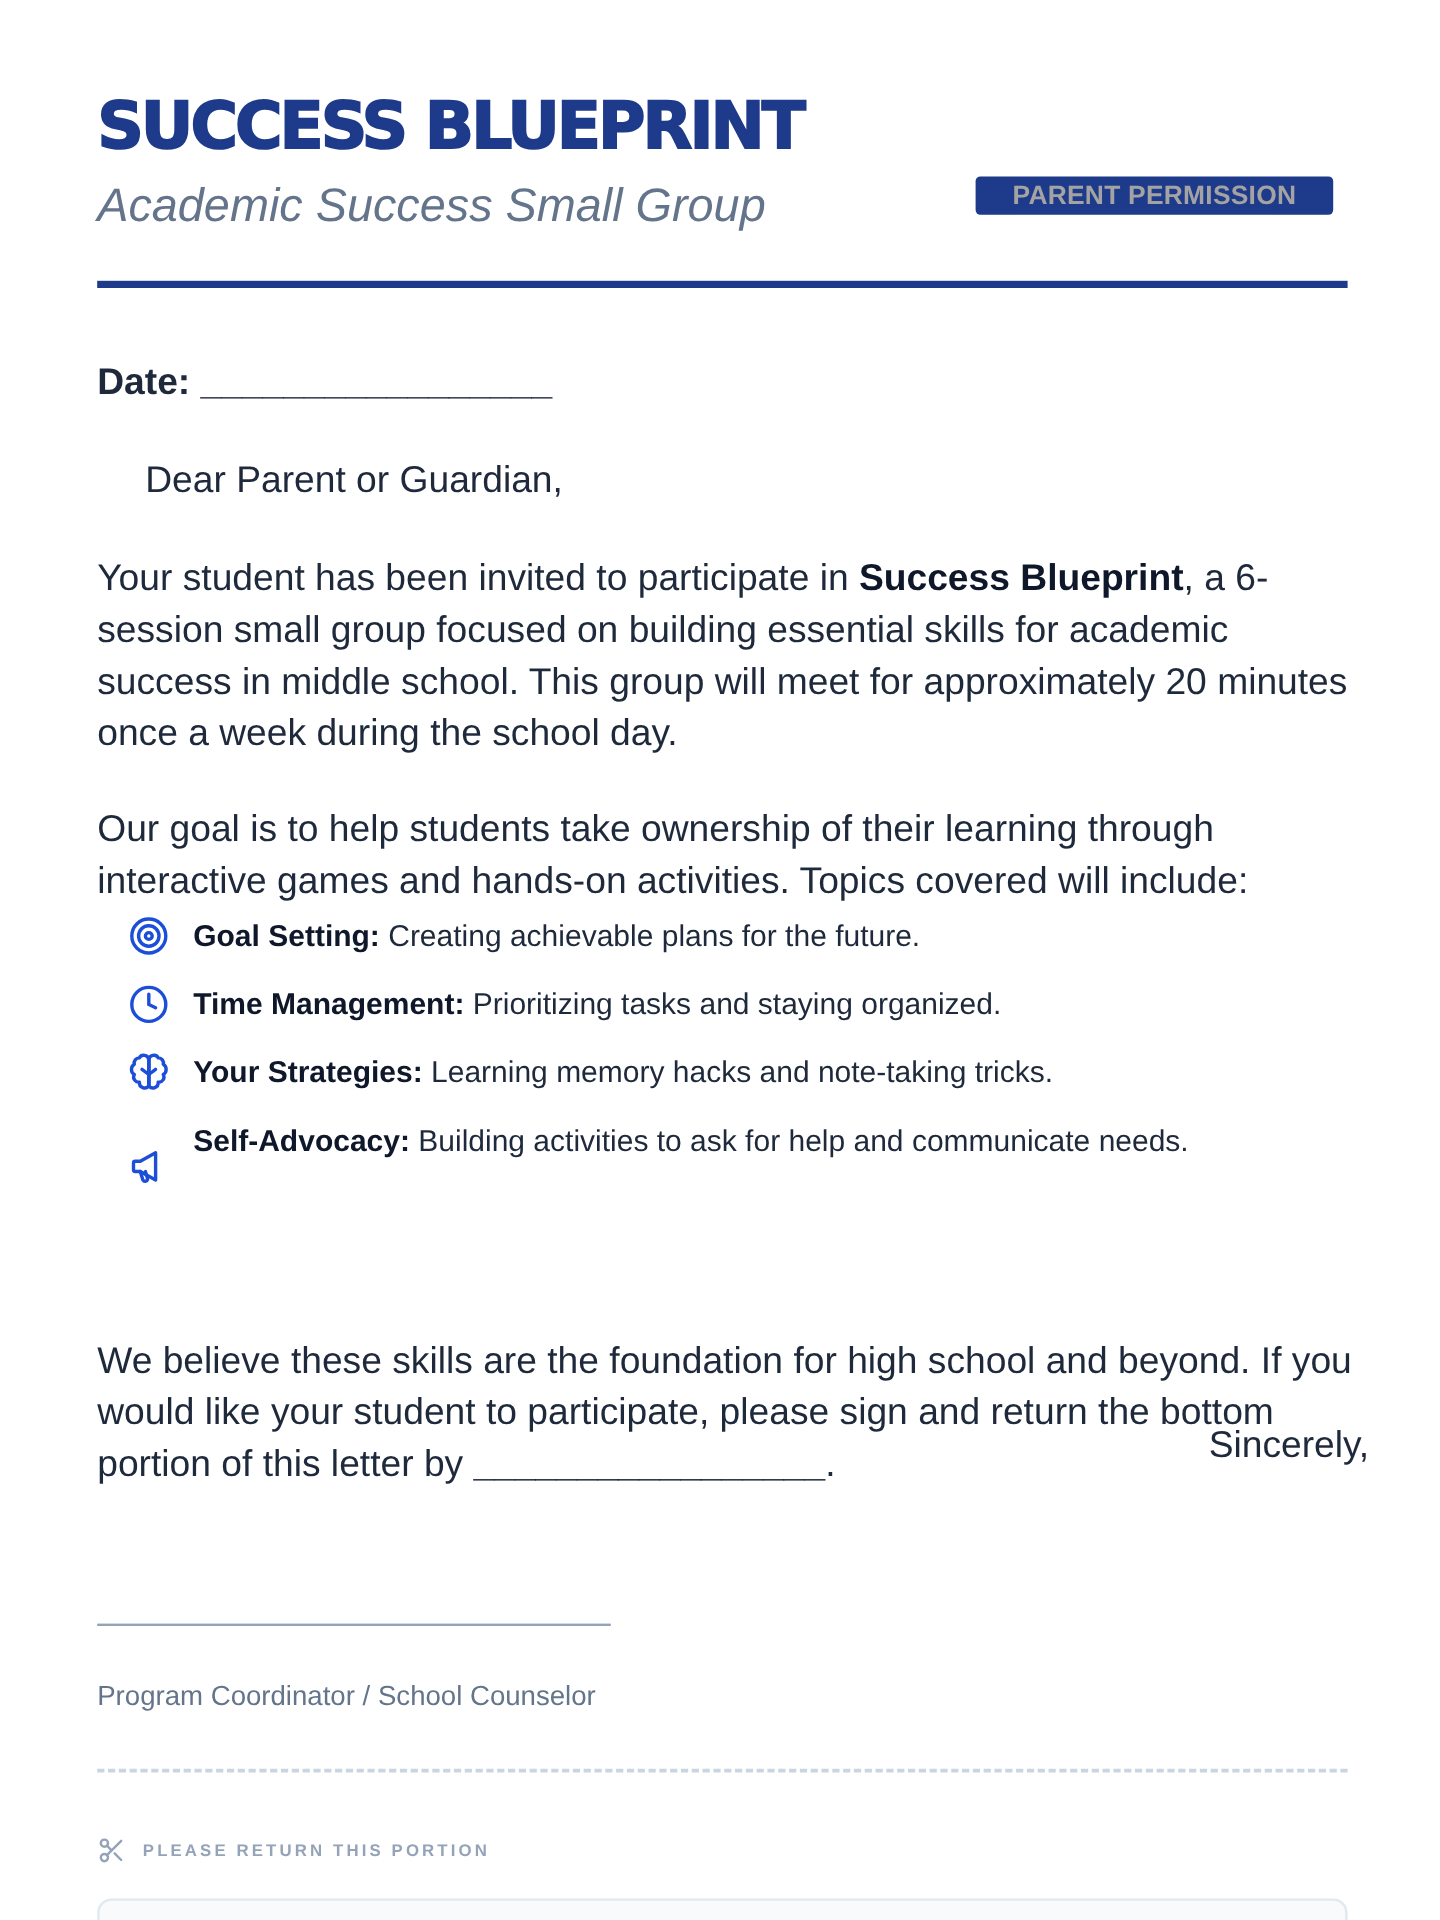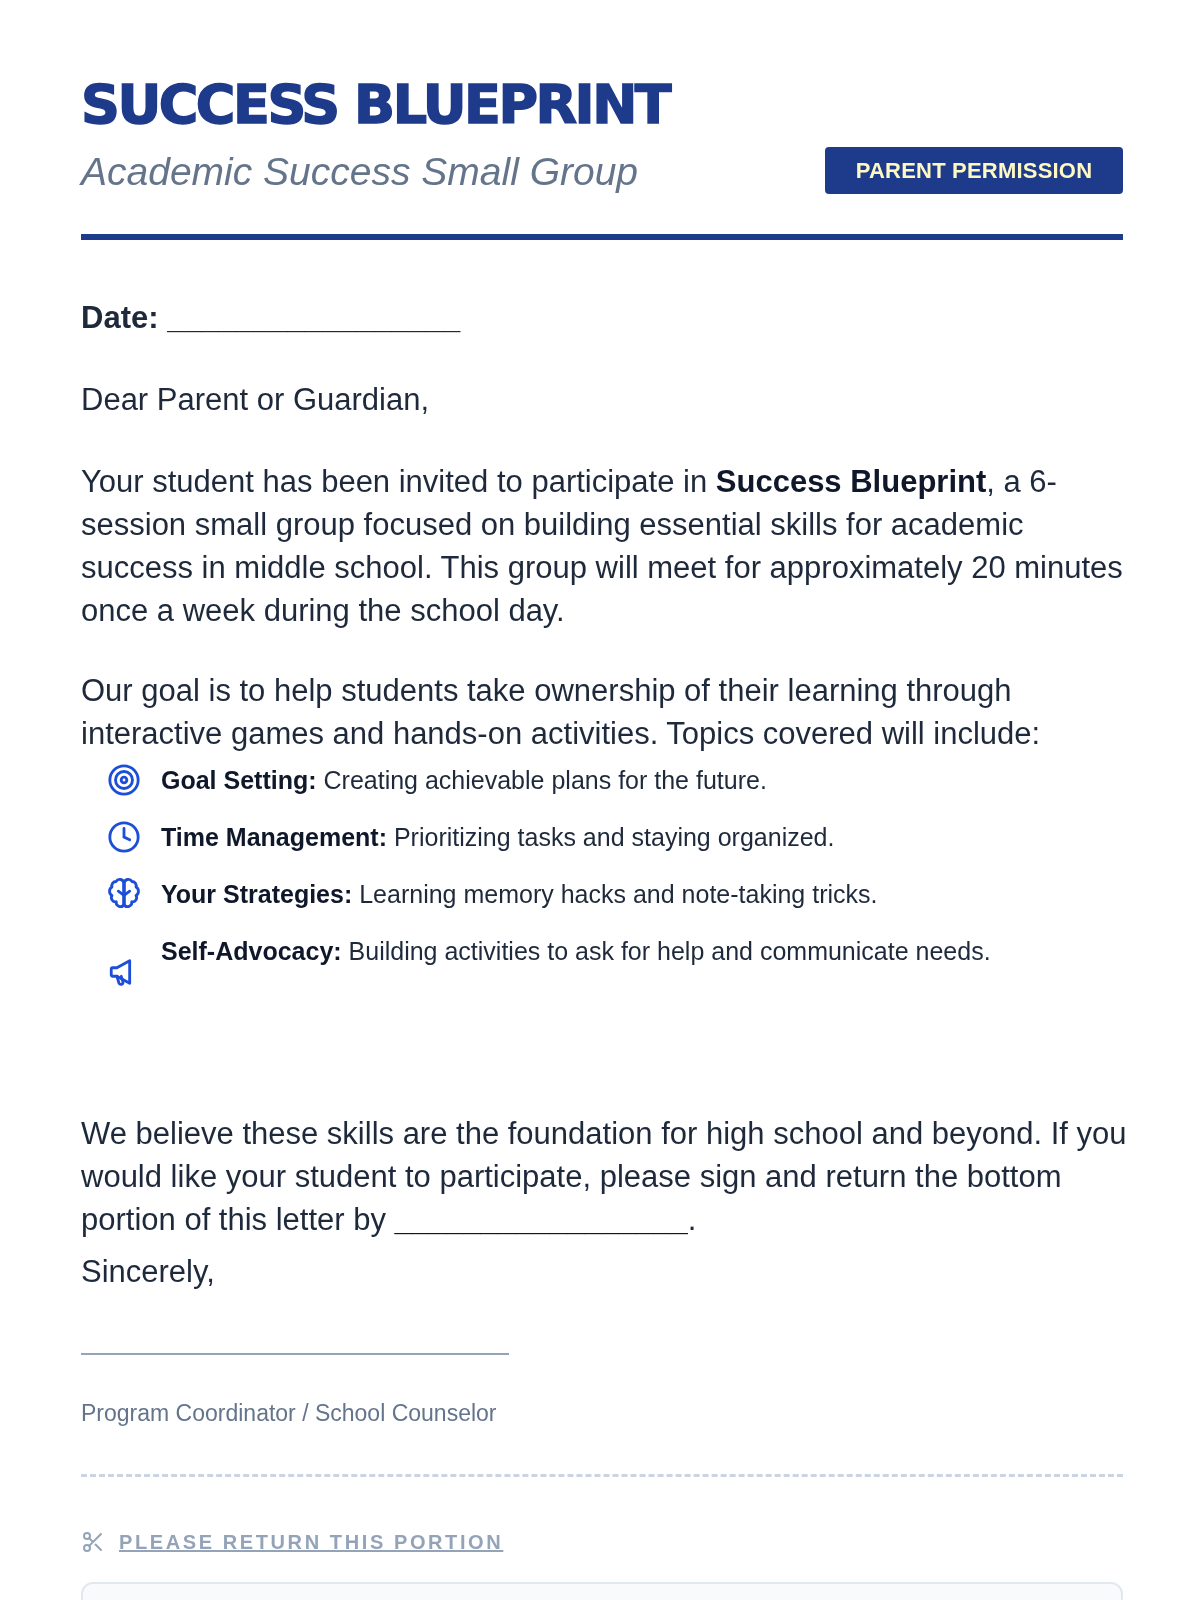--- a/index.html
+++ b/index.html
@@ -13,49 +13,49 @@
       position: absolute; left: 0; top: 78px; margin: 0;
       font-family: "DejaVu Sans", sans-serif; font-weight: 900; font-size: 54px;
       letter-spacing: -2.5px; color: #1e3a8a; line-height: 1; transform: scaleX(1.0);
       -webkit-text-stroke: 1.5px #1e3a8a;
     }
     .subtitle {
       position: absolute; left: 0; top: 152px; font-style: italic; font-size: 39px;
       color: #64748b; line-height: 1;
     }
     .badge {
-      position: absolute; right: 0; top: 147px; width: 298px; height: 47px;
-      background: #1e3a8a; color: #fef9c3; border-radius: 4px;
+      position: absolute; right: 12px; top: 147px; width: 298px; height: 32px;
+      background: #1e3a8a; color: #a3a3a3; border-radius: 4px;
       display: flex; align-items: center; justify-content: center;
       font-weight: 700; font-size: 22px; letter-spacing: 0.2px;
     }
     .rule { position: absolute; left: 0; right: 0; top: 234px; height: 6px; background: #1e3a8a; }
 
     .p { font-size: 31px; line-height: 43px; color: #1e293b; margin: 0; position: absolute; left: 0; width: 1060px; }
     .date { top: 296px; font-weight: 700; }
-    .greet { top: 378px; }
+    .greet { top: 378px; margin-left: 40px; }
     .para1 { top: 460px; }
     .para2 { top: 669px; }
     .para3 { top: 1112px; }
-    .closing { top: 1250px; }
+    .closing { top: 1182px; text-align: right; }
     b { font-weight: 700; color: #0f172a; }
 
     .topics { position: absolute; left: 0; top: 759px; width: 1060px; margin: 0; padding: 0; list-style: none; }
     .topic { position: relative; padding-left: 80px; font-size: 25px; line-height: 43px; margin-bottom: 14px; }
     .topic .ico { position: absolute; left: 26px; width: 34px; height: 34px; }
     .topic.t1 .ico, .topic.t2 .ico, .topic.t3 .ico { top: 4px; }
     .topic.t4 .ico { top: 25px; }
 
     .sigline { position: absolute; left: 0; top: 1353px; width: 428px; height: 2px; background: #94a3b8; }
     .sigcap { position: absolute; left: 0; top: 1400px; font-size: 23px; color: #64748b; }
 
     .cut { position: absolute; left: 0; right: 0; top: 1474px; border-top: 3px dashed #cbd5e1; }
     .return-label {
       position: absolute; left: 0; top: 1530px; display: flex; align-items: center; gap: 14px;
-      font-size: 20px; font-weight: 700; color: #94a3b8; letter-spacing: 2.6px; text-decoration: underline;
+      font-size: 14px; font-weight: 700; color: #94a3b8; letter-spacing: 2.6px;
     }
     .return-box {
       position: absolute; left: 0; right: 0; top: 1582px; height: 60px;
       background: #f8fafc; border: 2px solid #e2e8f0; border-radius: 12px;
     }
   </style>
 </head>
 <body>
 
 <div class="page">

